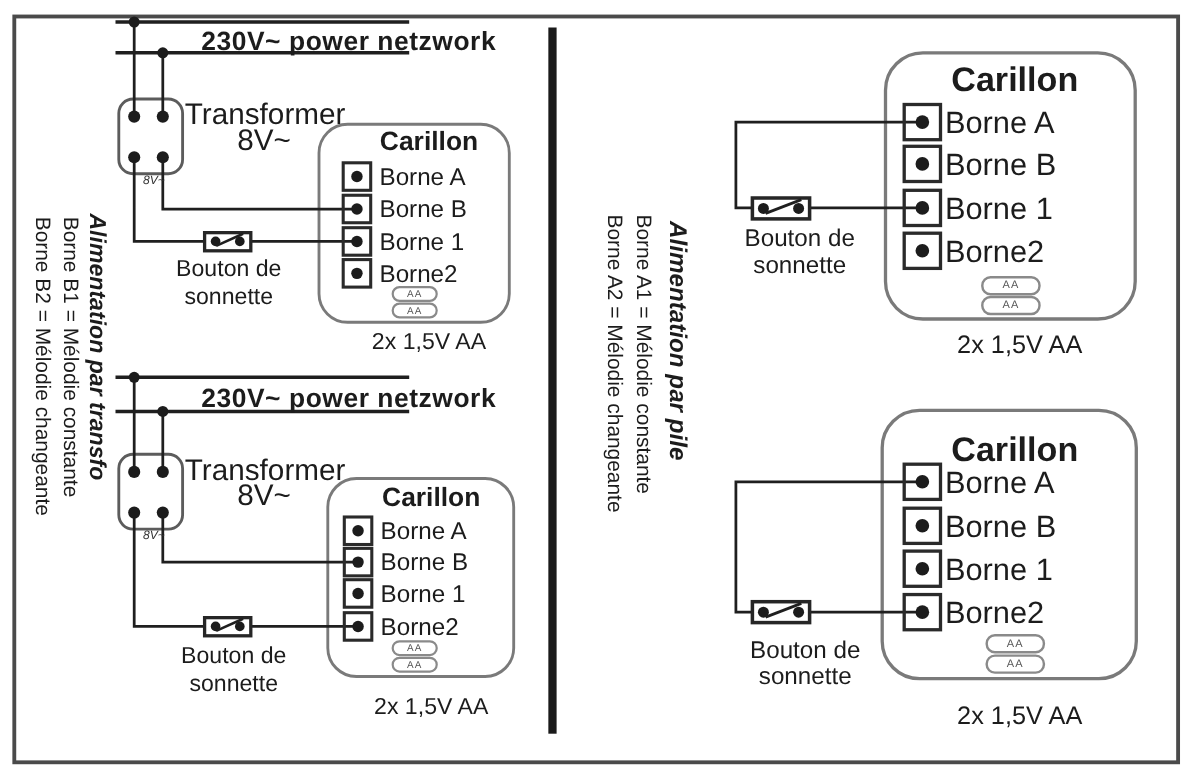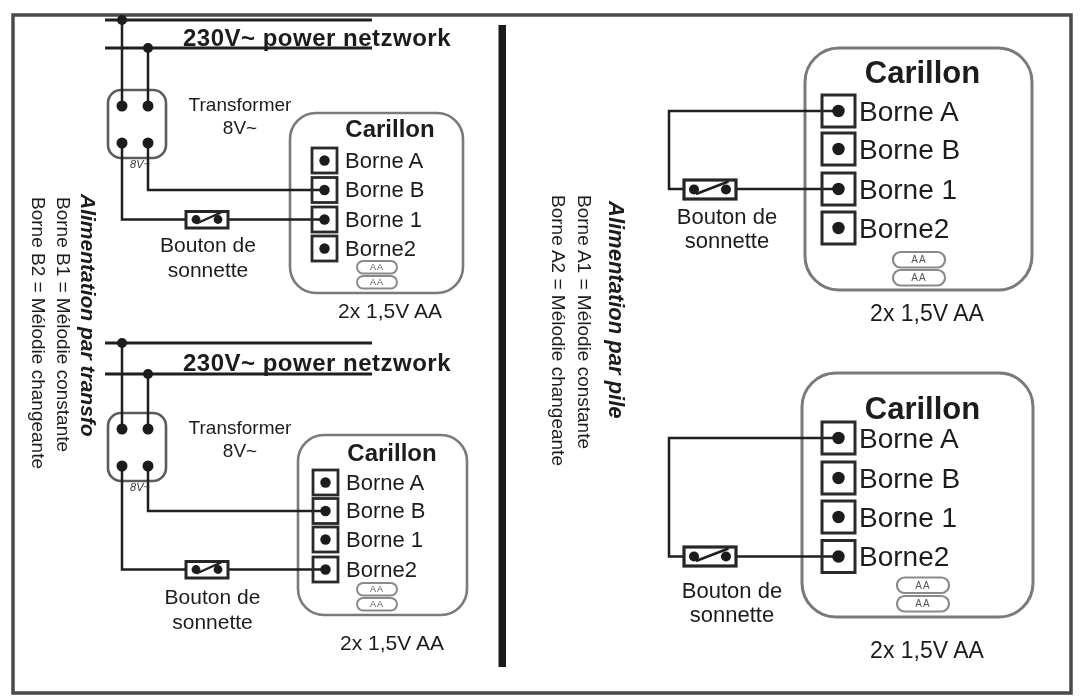--- a/index.html
+++ b/index.html
@@ -20,21 +20,21 @@
   .carillon-lg{font-size:31px;font-weight:bold;}
   .borne-sm{font-size:22px;}
   .borne-lg{font-size:28px;}
   .note-sm{font-size:21px;line-height:25px;}
   .note-lg{font-size:22px;line-height:24px;}
   .batt-sm{font-size:21px;}
   .batt-lg{font-size:23px;}
   .aa{font-size:9px;color:#555;text-align:center;letter-spacing:1px;}
   .aa-lg{font-size:10px;}
   .tag{font-size:11px;font-style:italic;color:#333;}
-  .tf-label{font-size:19px;line-height:23px;}
+  .tf-label{font-size:27px;line-height:23px;}
 </style>
 </head>
 <body>
 
 <div id="stage">
 
   <svg id="wiring" width="1081" height="698" viewBox="0 0 1081 698">
 
     <rect x="13" y="15" width="1058" height="678" fill="none" stroke="#4a4a4a" stroke-width="3.5"></rect>
     <rect x="498.5" y="25" width="7.5" height="642" fill="#1a1a1a"></rect>

